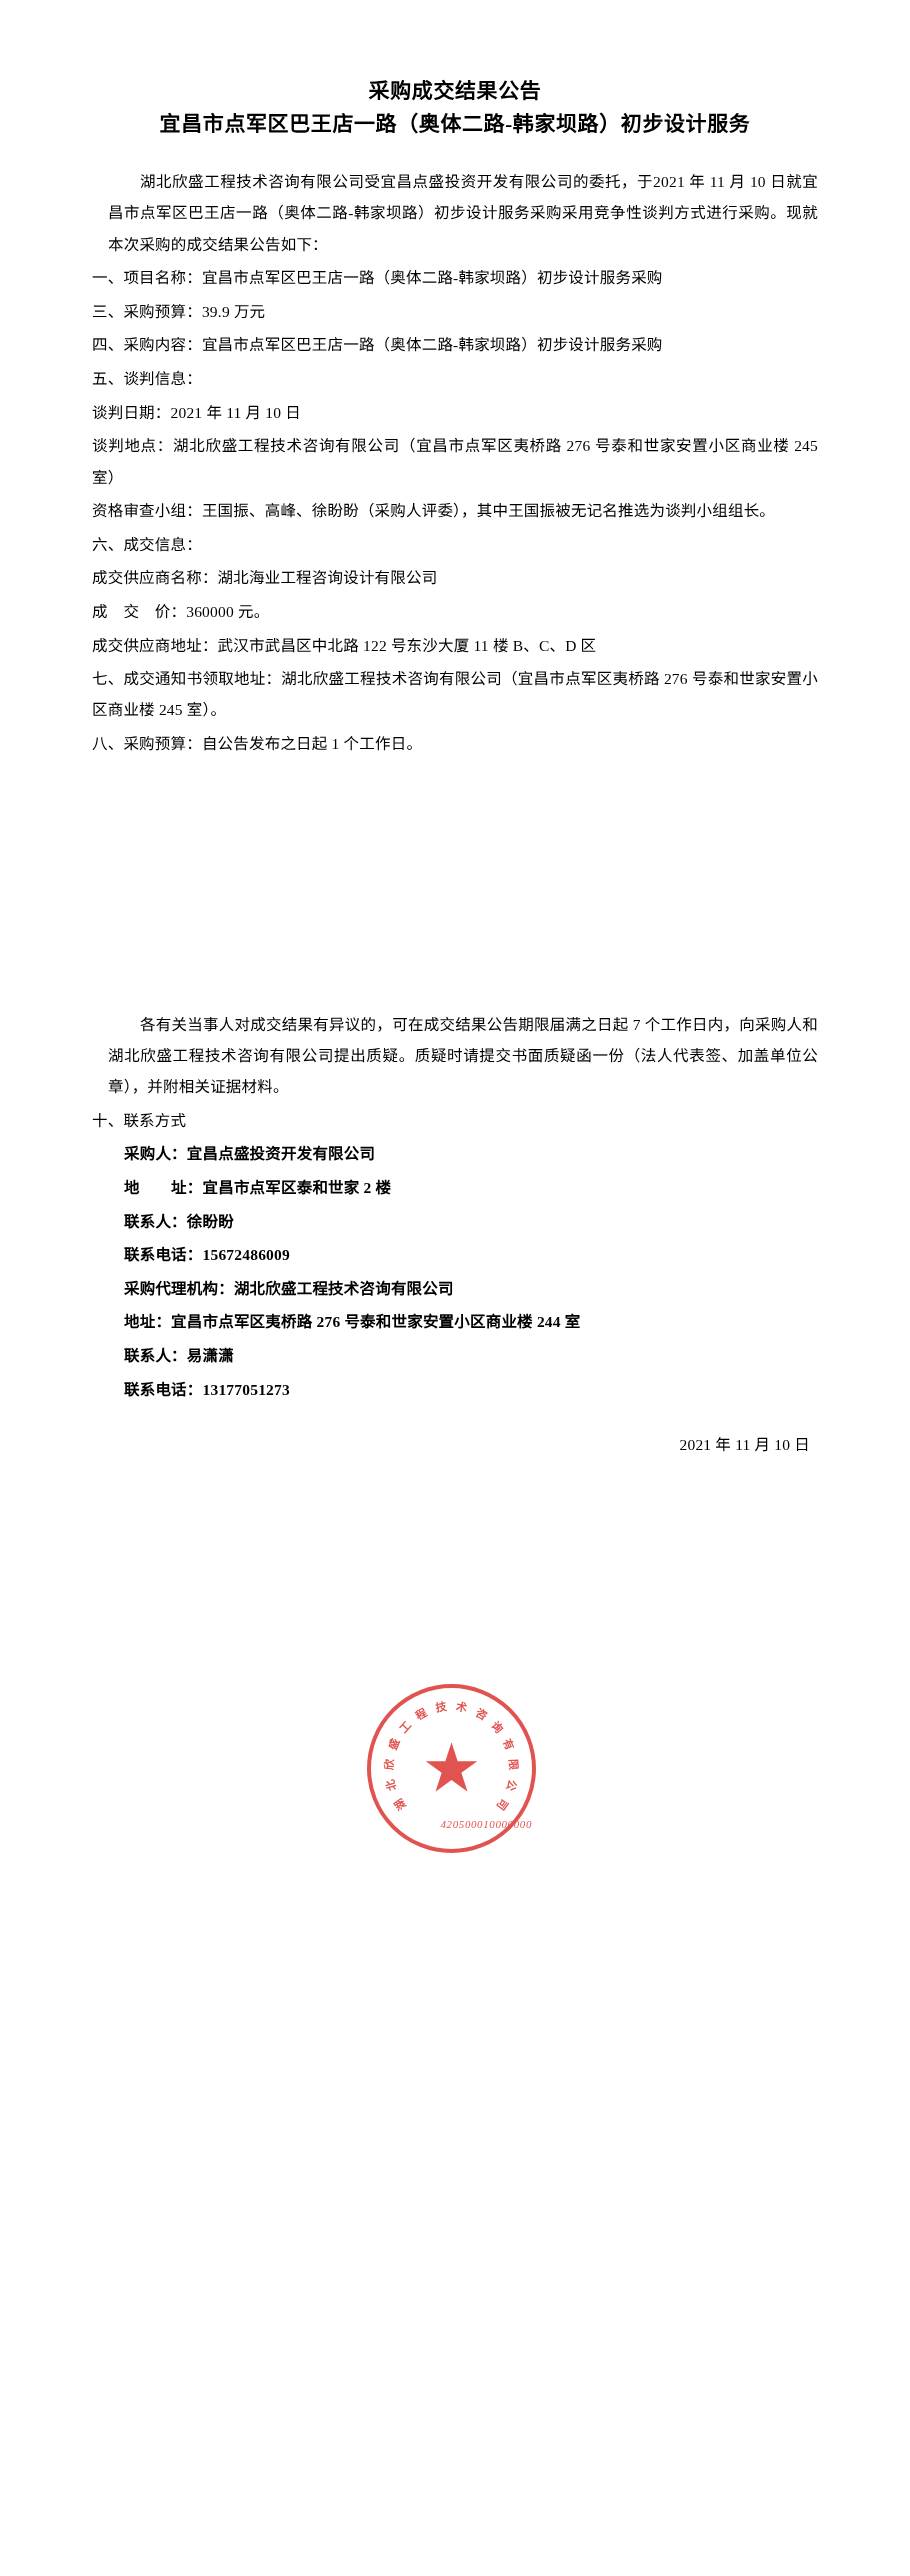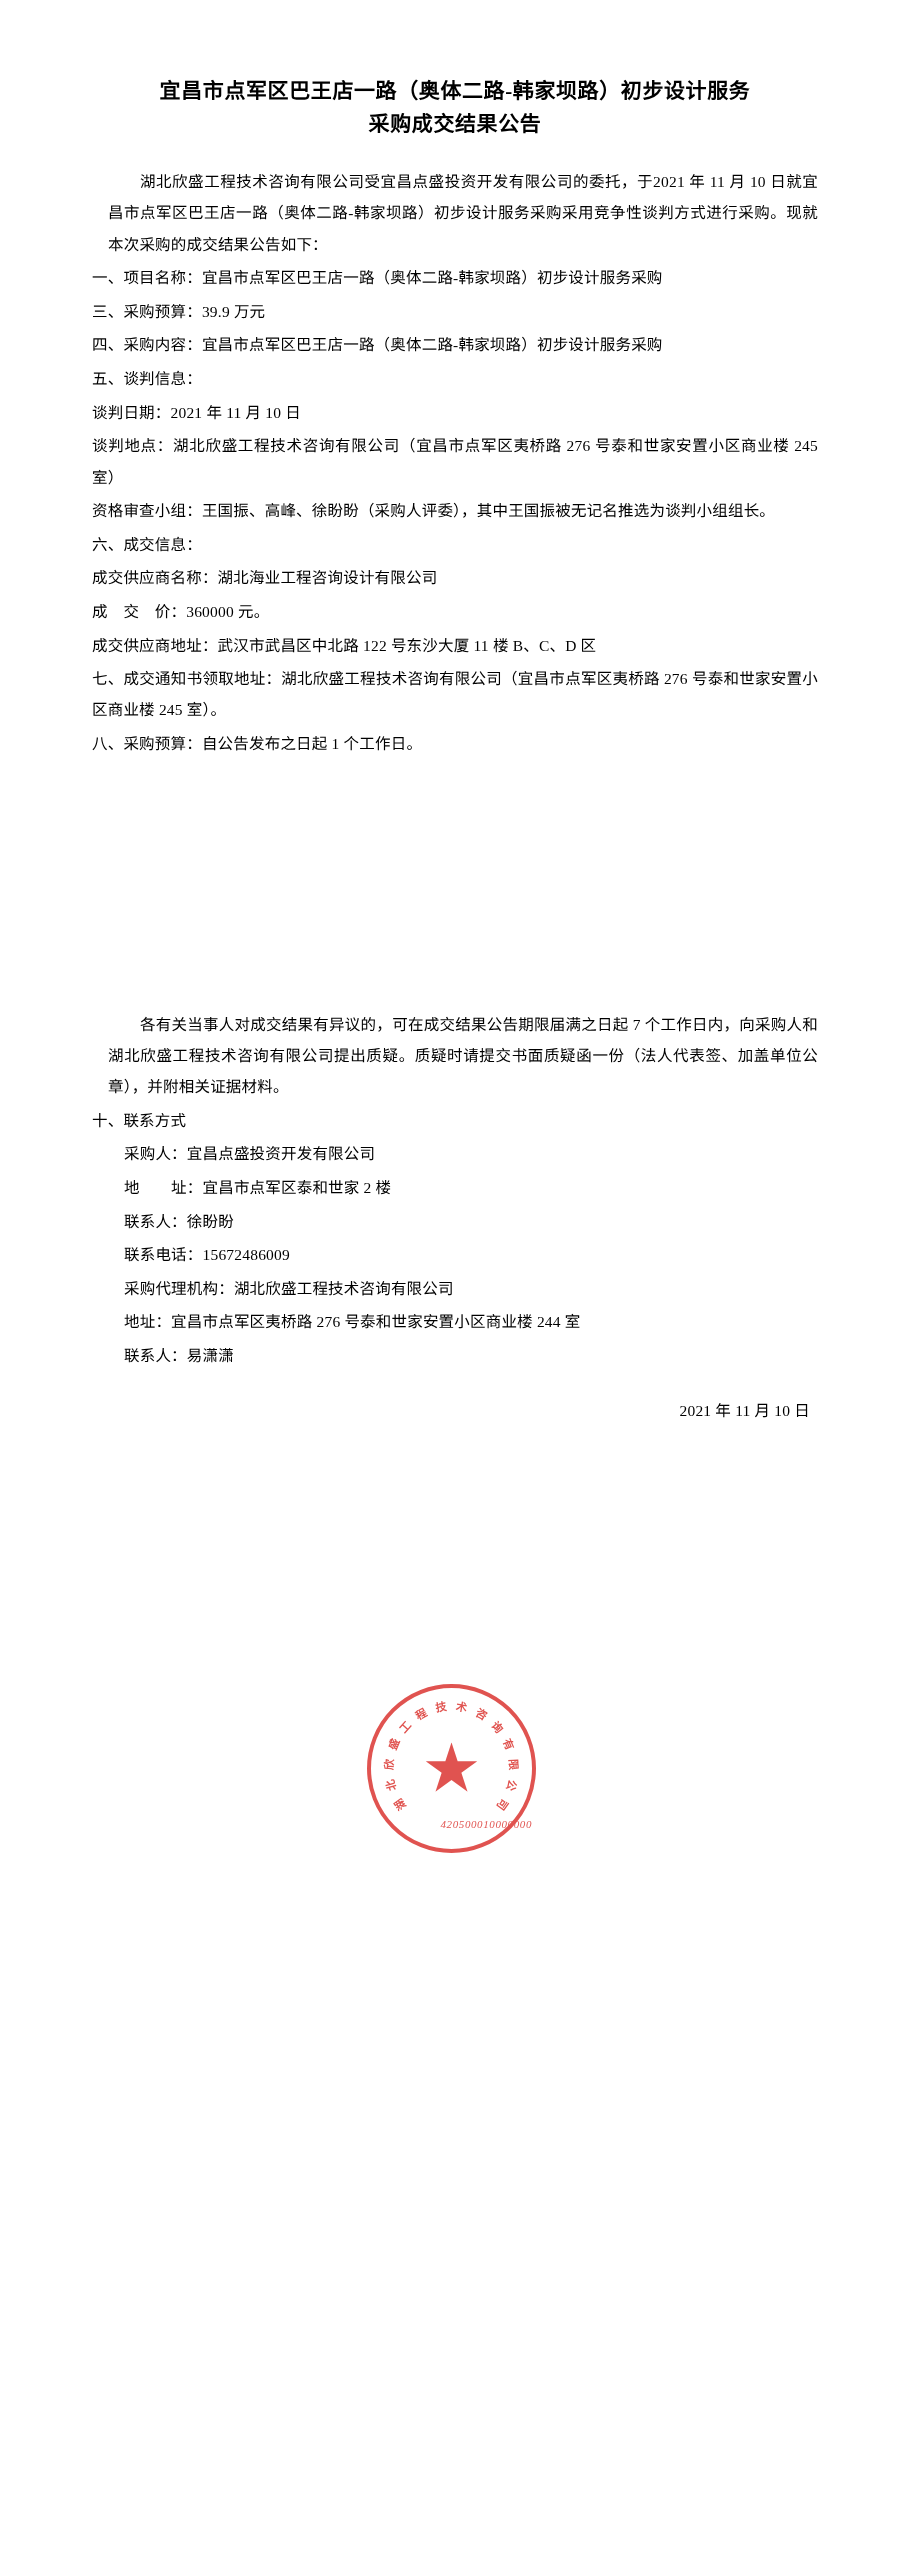--- a/index.html
+++ b/index.html
@@ -46,20 +46,21 @@
   }
   .spacer-qualify {
     height: 247px;
   }
   .contact-block {
     margin-top: 2.3px;
   }
   p.sub {
     margin: 0 0 2.3px 0;
     padding-left: 32px;
+    font-weight: bold;
   }
   .label-pad {
     display: inline-block;
   }
   .date-line {
     margin-top: 24px;
     text-align: right;
     padding-right: 8px;
     font-size: 15.5px;
     line-height: 2.0;
@@ -120,22 +121,22 @@
     letter-spacing: 0.6px;
     font-style: italic;
   }
 </style>
 </head>
 <body>
 
 <div class="page">
 
   <h1 class="doc-title">
+    <span class="line">采购成交结果公告</span>
     <span class="line">宜昌市点军区巴王店一路（奥体二路-韩家坝路）初步设计服务</span>
-    <span class="line">采购成交结果公告</span>
   </h1>
 
   <div class="body-text">
 
     <p class="para indent">湖北欣盛工程技术咨询有限公司受宜昌点盛投资开发有限公司的委托，于2021 年 11 月 10 日就宜昌市点军区巴王店一路（奥体二路-韩家坝路）初步设计服务采购采用竞争性谈判方式进行采购。现就本次采购的成交结果公告如下：</p>
 
     <p class="para"><span>一、项目名称：</span><span>宜昌市点军区巴王店一路（奥体二路-韩家坝路）初步设计服务采购</span></p>
 
 
     <p class="para"><span>三、采购预算：</span><span>39.9 万元</span></p>
@@ -164,20 +165,21 @@
     <p class="para">十、联系方式</p>
 
     <div class="contact-block">
       <p class="sub"><span class="label-pad">采购人：</span><span>宜昌点盛投资开发有限公司</span></p>
       <p class="sub"><span class="label-pad">地　　址：</span><span>宜昌市点军区泰和世家 2 楼</span></p>
       <p class="sub"><span class="label-pad">联系人：</span><span>徐盼盼</span></p>
       <p class="sub"><span class="label-pad">联系电话：</span><span>15672486009</span></p>
       <p class="sub"><span class="label-pad">采购代理机构：</span><span>湖北欣盛工程技术咨询有限公司</span></p>
       <p class="sub"><span class="label-pad">地址：</span><span>宜昌市点军区夷桥路 276 号泰和世家安置小区商业楼 244 室</span></p>
       <p class="sub"><span class="label-pad">联系人：</span><span>易潇潇</span></p>
+      <p class="sub"><span class="label-pad">联系电话：</span><span>13177051273</span></p>
     </div>
 
     <p class="date-line">2021 年 11 月 10 日</p>
   </div>
 
   <div class="seal">
     <div class="seal-text-top" id="seal-ring">
         <span class="seal-char" style="transform: translate(-51px, 36px) rotate(-125deg);">湖</span>
         <span class="seal-char" style="transform: translate(-60px, 17px) rotate(-105.769deg);">北</span>
         <span class="seal-char" style="transform: translate(-62px, -3.7px) rotate(-86.5385deg);">欣</span>

